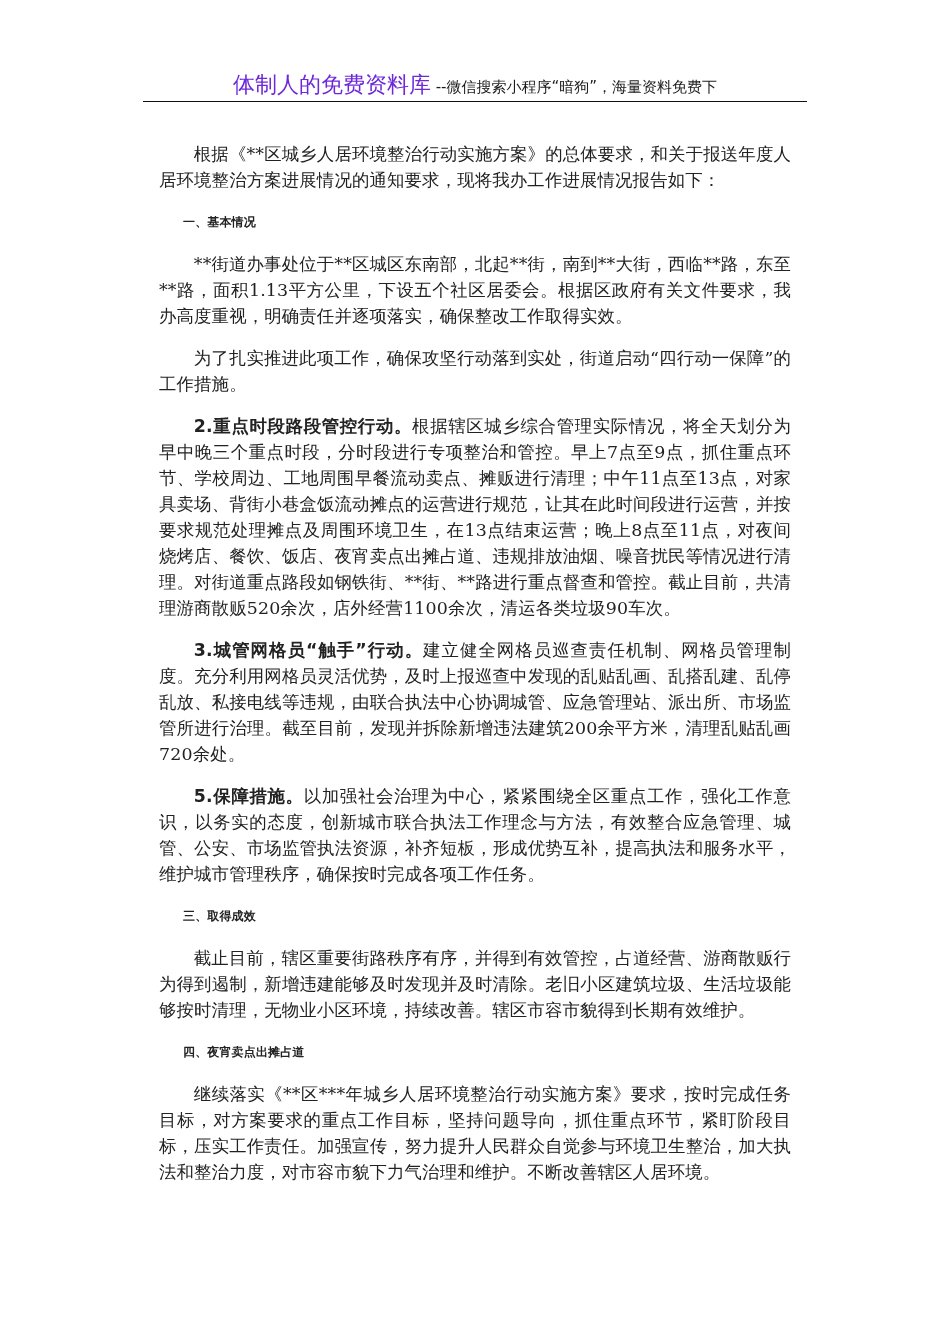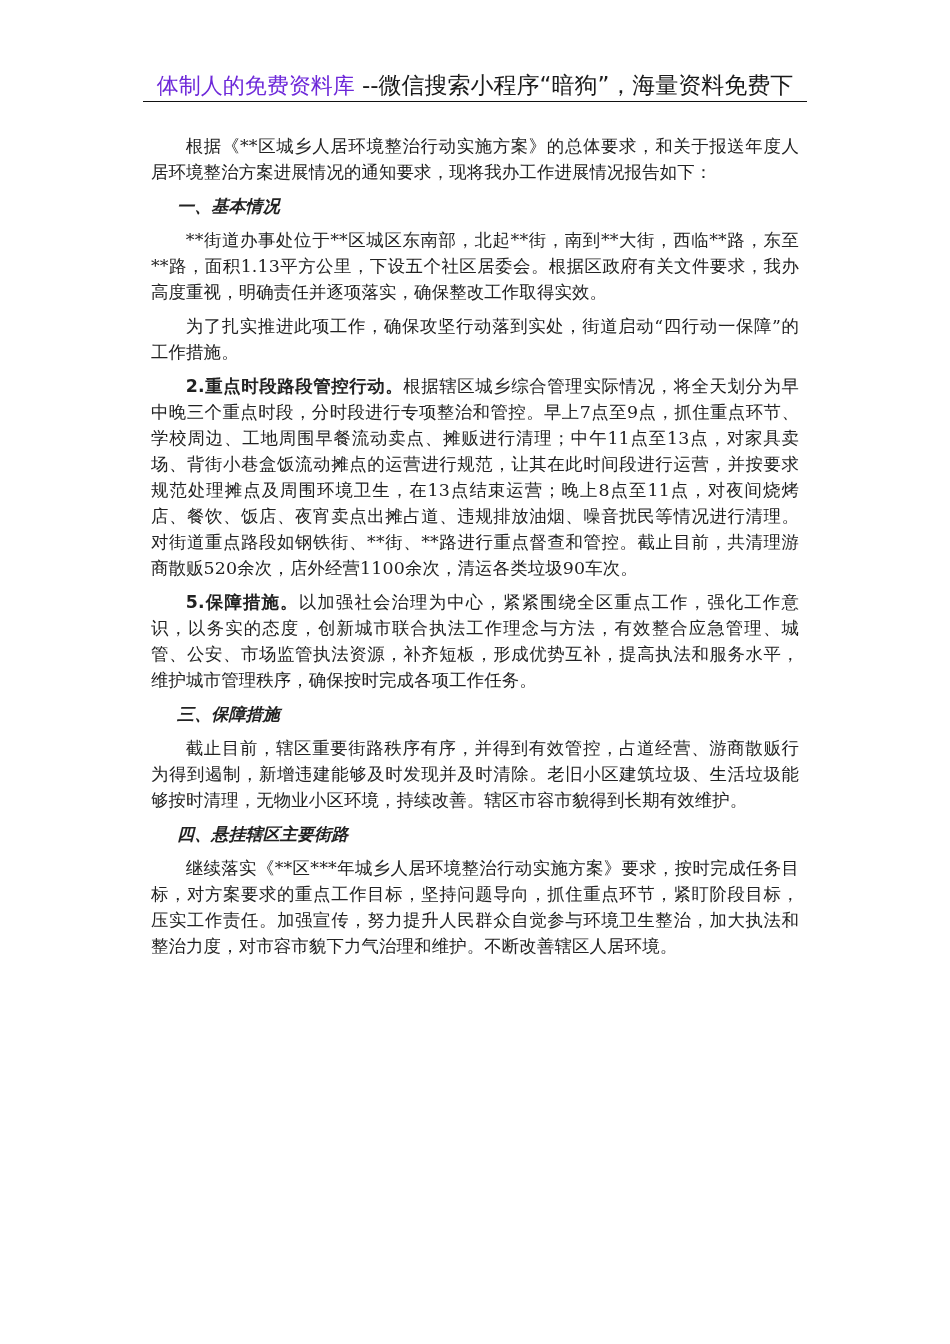--- a/index.html
+++ b/index.html
@@ -1,47 +1,48 @@
 <!DOCTYPE html>
 <html><head>
 <meta charset="utf-8">
 <style>
   html, body { margin: 0; padding: 0; background: #ffffff; }
   body { width: 950px; height: 1344px; position: relative; overflow: hidden;
          font-family: "DejaVu Serif", "Liberation Serif", serif; color: #222; }
   .header { position: absolute; left: 143px; top: 70px; width: 664px; height: 30px;
             text-align: center; white-space: nowrap; }
   .header .brand { color: #6d28d9; font-family: "DejaVu Sans", "Liberation Sans", sans-serif; font-size: 22px; }
-  .header .slogan { color: #1a1a1a; font-family: "DejaVu Sans", "Liberation Sans", sans-serif; font-size: 23px; }
+  .header .slogan { color: #1a1a1a; font-family: "DejaVu Sans", "Liberation Sans", sans-serif; font-size: 15px; }
   .header-rule { position: absolute; left: 143px; top: 101px; width: 664px; height: 0;
                  border-top: 1.3px solid #111; }
   .content { position: absolute; left: 143px; top: 125px; width: 664px;
              font-size: 17.4px; line-height: 26px; text-align: justify; letter-spacing: 0.15px; }
-  .content p { margin: 8px; text-indent: 2em; }
-  .content h2 { margin: 0; font-size: 17px; font-weight: bold; text-indent: 2em;
-                font-family: "DejaVu Sans", "Liberation Sans", sans-serif; line-height: 26px; font-style: italic; }
+  .content p { margin: 16px; text-indent: 2em; }
+  .content h2 { margin: 16px; font-size: 12px; font-weight: bold; text-indent: 2em;
+                font-family: "DejaVu Sans", "Liberation Sans", sans-serif; line-height: 26px; }
   .content b { font-family: "DejaVu Sans", "Liberation Sans", sans-serif; font-weight: bold; }
 </style>
 </head>
 <body>
 
 <div class="header">
   <span class="brand">体制人的免费资料库</span><span class="slogan"> --微信搜索小程序“暗狗”，海量资料免费下</span>
 </div>
 <div class="header-rule"></div>
 
 <div class="content">
   <p>根据《**区城乡人居环境整治行动实施方案》的总体要求，和关于报送年度人居环境整治方案进展情况的通知要求，现将我办工作进展情况报告如下：</p>
 
   <h2>一、基本情况</h2>
   <p>**街道办事处位于**区城区东南部，北起**街，南到**大街，西临**路，东至**路，面积1.13平方公里，下设五个社区居委会。根据区政府有关文件要求，我办高度重视，明确责任并逐项落实，确保整改工作取得实效。</p>
 
   <p>为了扎实推进此项工作，确保攻坚行动落到实处，街道启动“四行动一保障”的工作措施。</p>
 
   <p><b>2.重点时段路段管控行动。</b><span>根据辖区城乡综合管理实际情况，将全天划分为早中晚三个重点时段，分时段进行专项整治和管控。早上7点至9点，抓住重点环节、学校周边、工地周围早餐流动卖点、摊贩进行清理；中午11点至13点，对家具卖场、背街小巷盒饭流动摊点的运营进行规范，让其在此时间段进行运营，并按要求规范处理摊点及周围环境卫生，在13点结束运营；晚上8点至11点，对夜间烧烤店、餐饮、饭店、夜宵卖点出摊占道、违规排放油烟、噪音扰民等情况进行清理。对街道重点路段如钢铁街、**街、**路进行重点督查和管控。截止目前，共清理游商散贩520余次，店外经营1100余次，清运各类垃圾90车次。</span></p>
+  <p><b>3.城管网格员“触手”行动。</b><span>建立健全网格员巡查责任机制、网格员管理制度。充分利用网格员灵活优势，及时上报巡查中发现的乱贴乱画、乱搭乱建、乱停乱放、私接电线等违规，由联合执法中心协调城管、应急管理站、派出所、市场监管所进行治理。截至目前，发现并拆除新增违法建筑200余平方米，清理乱贴乱画720余处。</span></p>
   <p><b>5.保障措施。</b><span>以加强社会治理为中心，紧紧围绕全区重点工作，强化工作意识，以务实的态度，创新城市联合执法工作理念与方法，有效整合应急管理、城管、公安、市场监管执法资源，补齐短板，形成优势互补，提高执法和服务水平，维护城市管理秩序，确保按时完成各项工作任务。</span></p>
 
-  <h2>三、保障措施</h2>
+  <h2>三、取得成效</h2>
   <p>截止目前，辖区重要街路秩序有序，并得到有效管控，占道经营、游商散贩行为得到遏制，新增违建能够及时发现并及时清除。老旧小区建筑垃圾、生活垃圾能够按时清理，无物业小区环境，持续改善。辖区市容市貌得到长期有效维护。</p>
 
-  <h2>四、悬挂辖区主要街路</h2>
+  <h2>四、夜宵卖点出摊占道</h2>
   <p>继续落实《**区***年城乡人居环境整治行动实施方案》要求，按时完成任务目标，对方案要求的重点工作目标，坚持问题导向，抓住重点环节，紧盯阶段目标，压实工作责任。加强宣传，努力提升人民群众自觉参与环境卫生整治，加大执法和整治力度，对市容市貌下力气治理和维护。不断改善辖区人居环境。</p>
 </div>
 
 </body></html>

